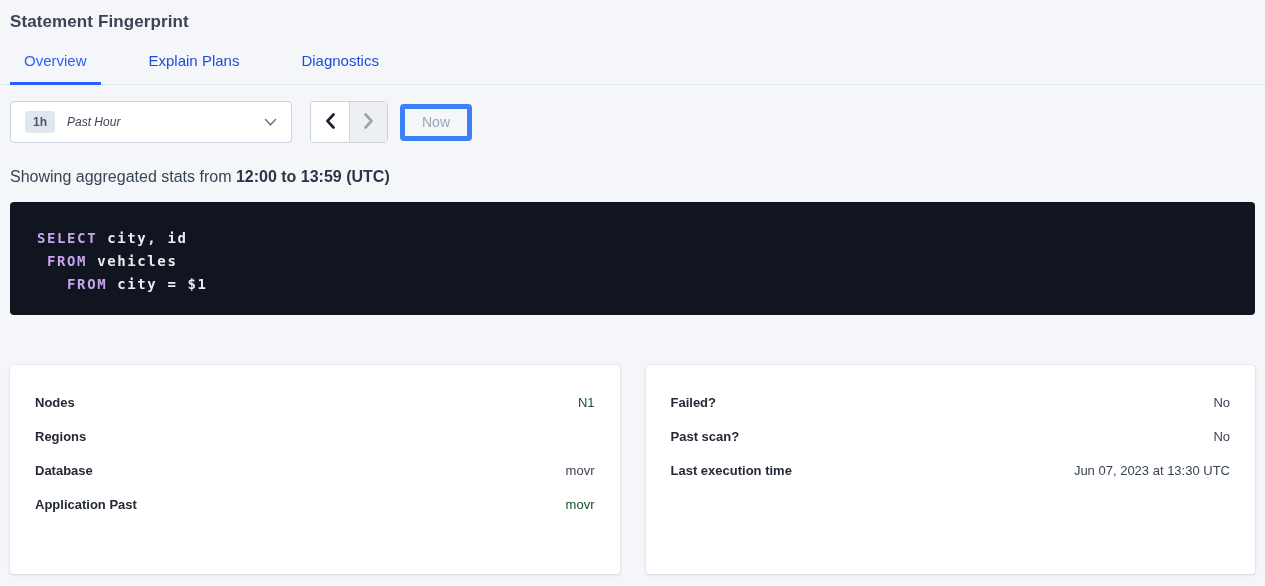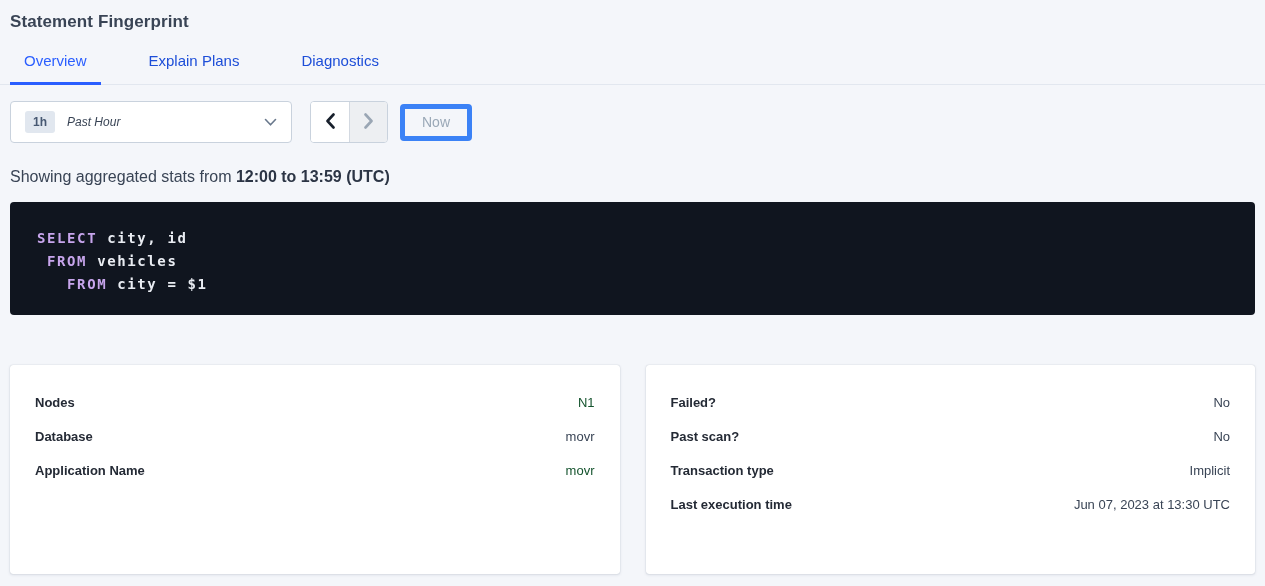--- a/index.html
+++ b/index.html
@@ -235,42 +235,42 @@
   </div>
 
   <div class="cards">
 
     <div class="card">
       <div class="detail-row">
         <span class="detail-label">Nodes</span>
         <span class="detail-value link">N1</span>
       </div>
       <div class="detail-row">
+        <span class="detail-label">Regions</span>
+        <span class="detail-value"></span>
+      </div>
+      <div class="detail-row">
         <span class="detail-label">Database</span>
         <span class="detail-value">movr</span>
       </div>
       <div class="detail-row">
-        <span class="detail-label">Application Name</span>
+        <span class="detail-label">Application Past</span>
         <span class="detail-value link">movr</span>
       </div>
     </div>
 
     <div class="card">
       <div class="detail-row">
         <span class="detail-label">Failed?</span>
         <span class="detail-value">No</span>
       </div>
       <div class="detail-row">
         <span class="detail-label">Past scan?</span>
         <span class="detail-value">No</span>
       </div>
       <div class="detail-row">
-        <span class="detail-label">Transaction type</span>
-        <span class="detail-value">Implicit</span>
-      </div>
-      <div class="detail-row">
         <span class="detail-label">Last execution time</span>
         <span class="detail-value">Jun 07, 2023 at 13:30 UTC</span>
       </div>
     </div>
 
   </div>
 </div>
 
 </body></html>

